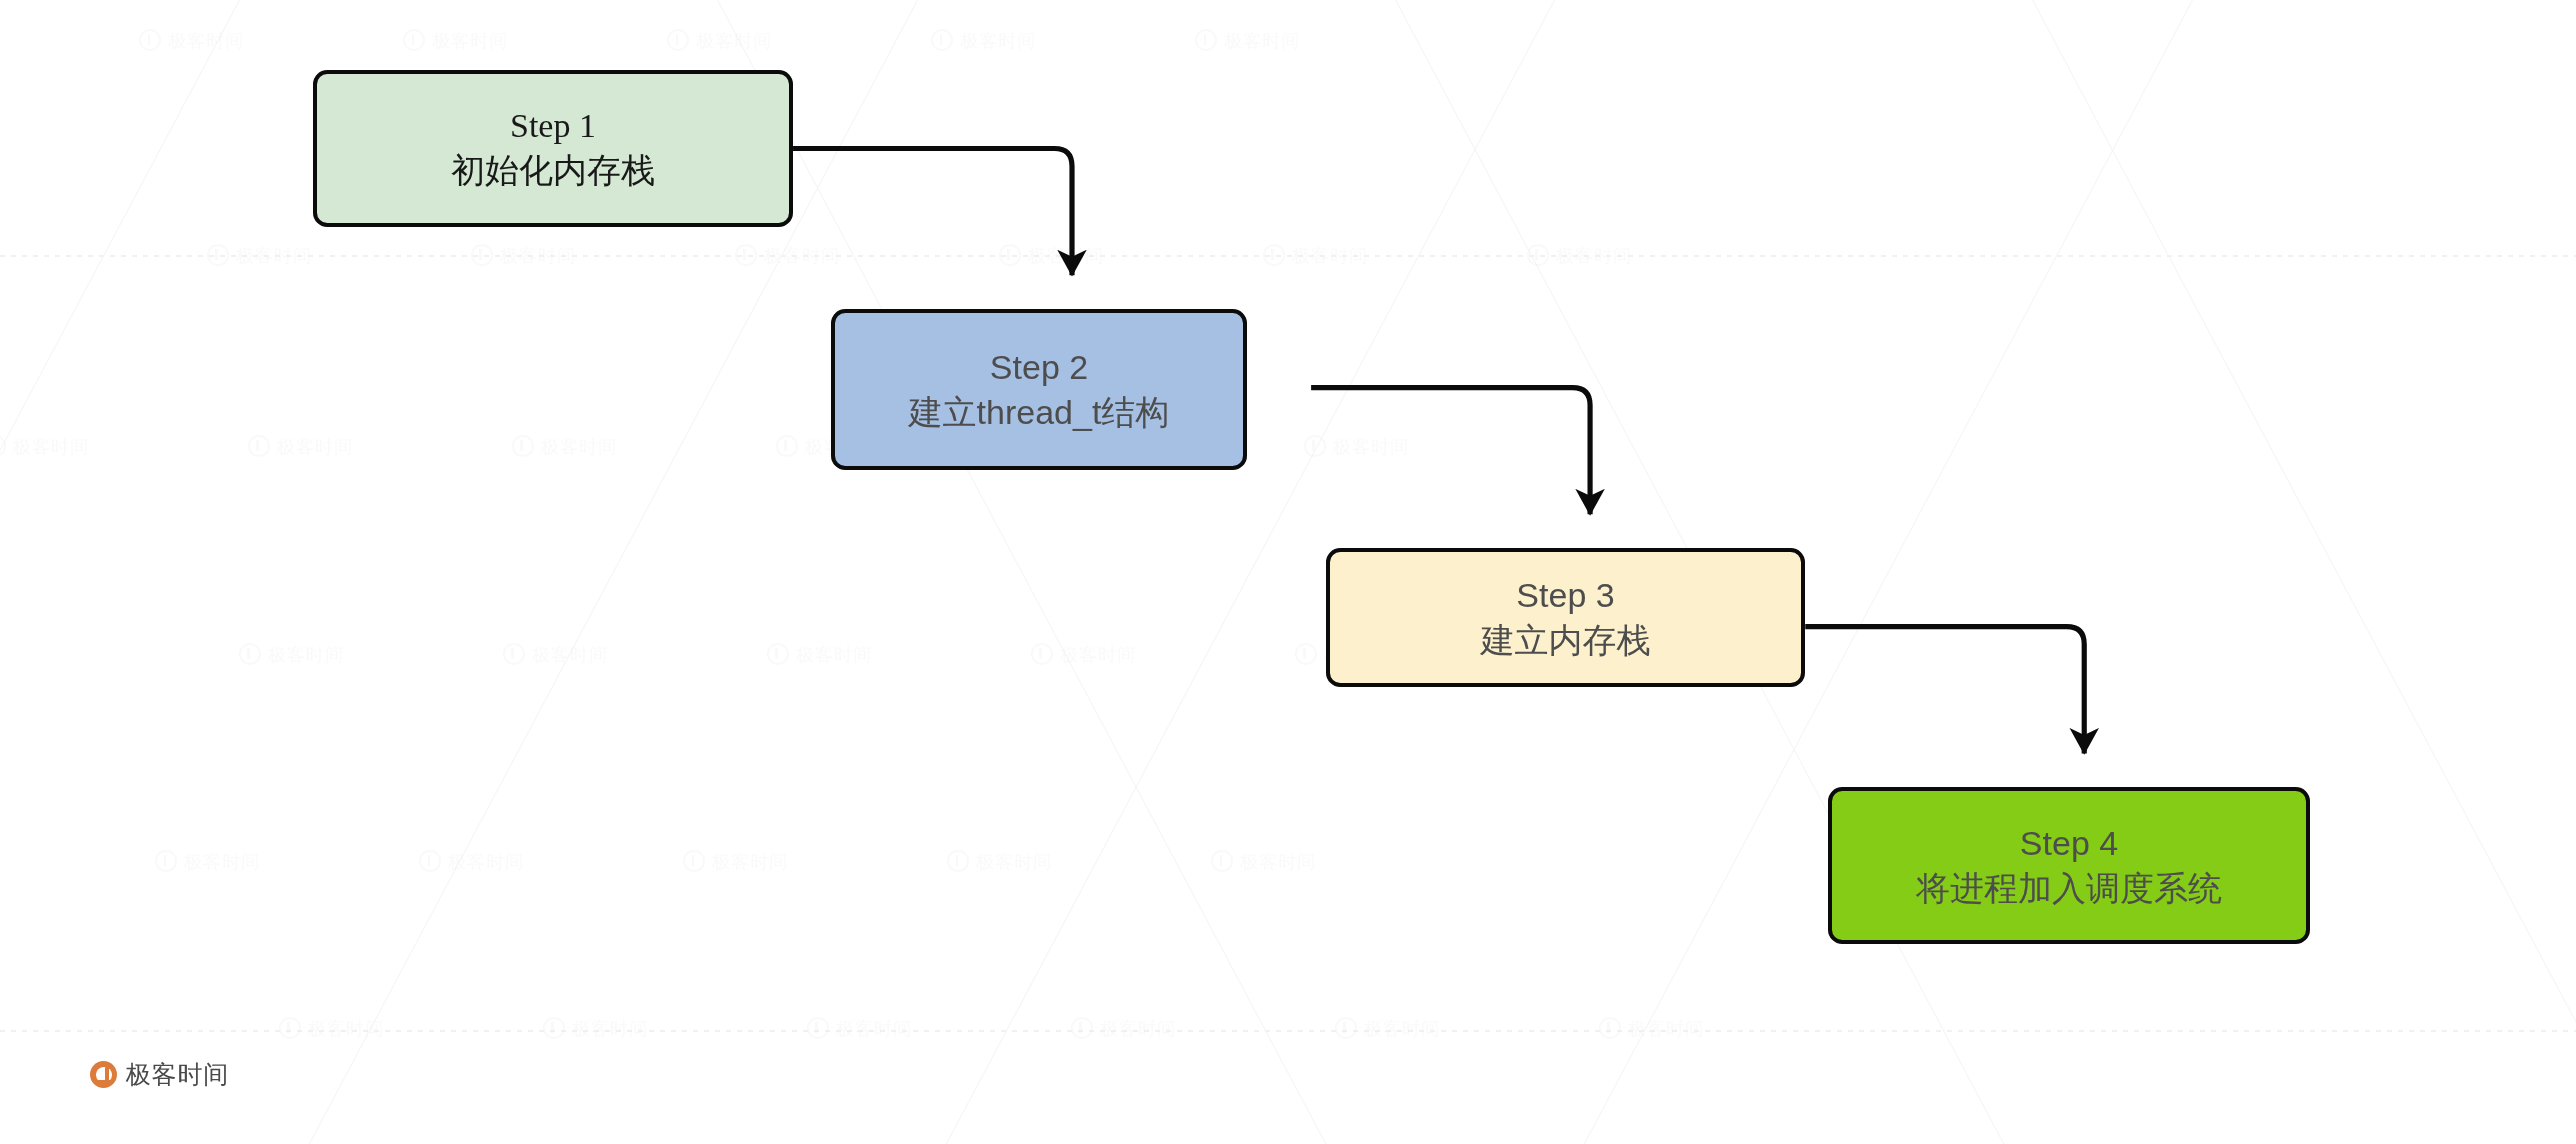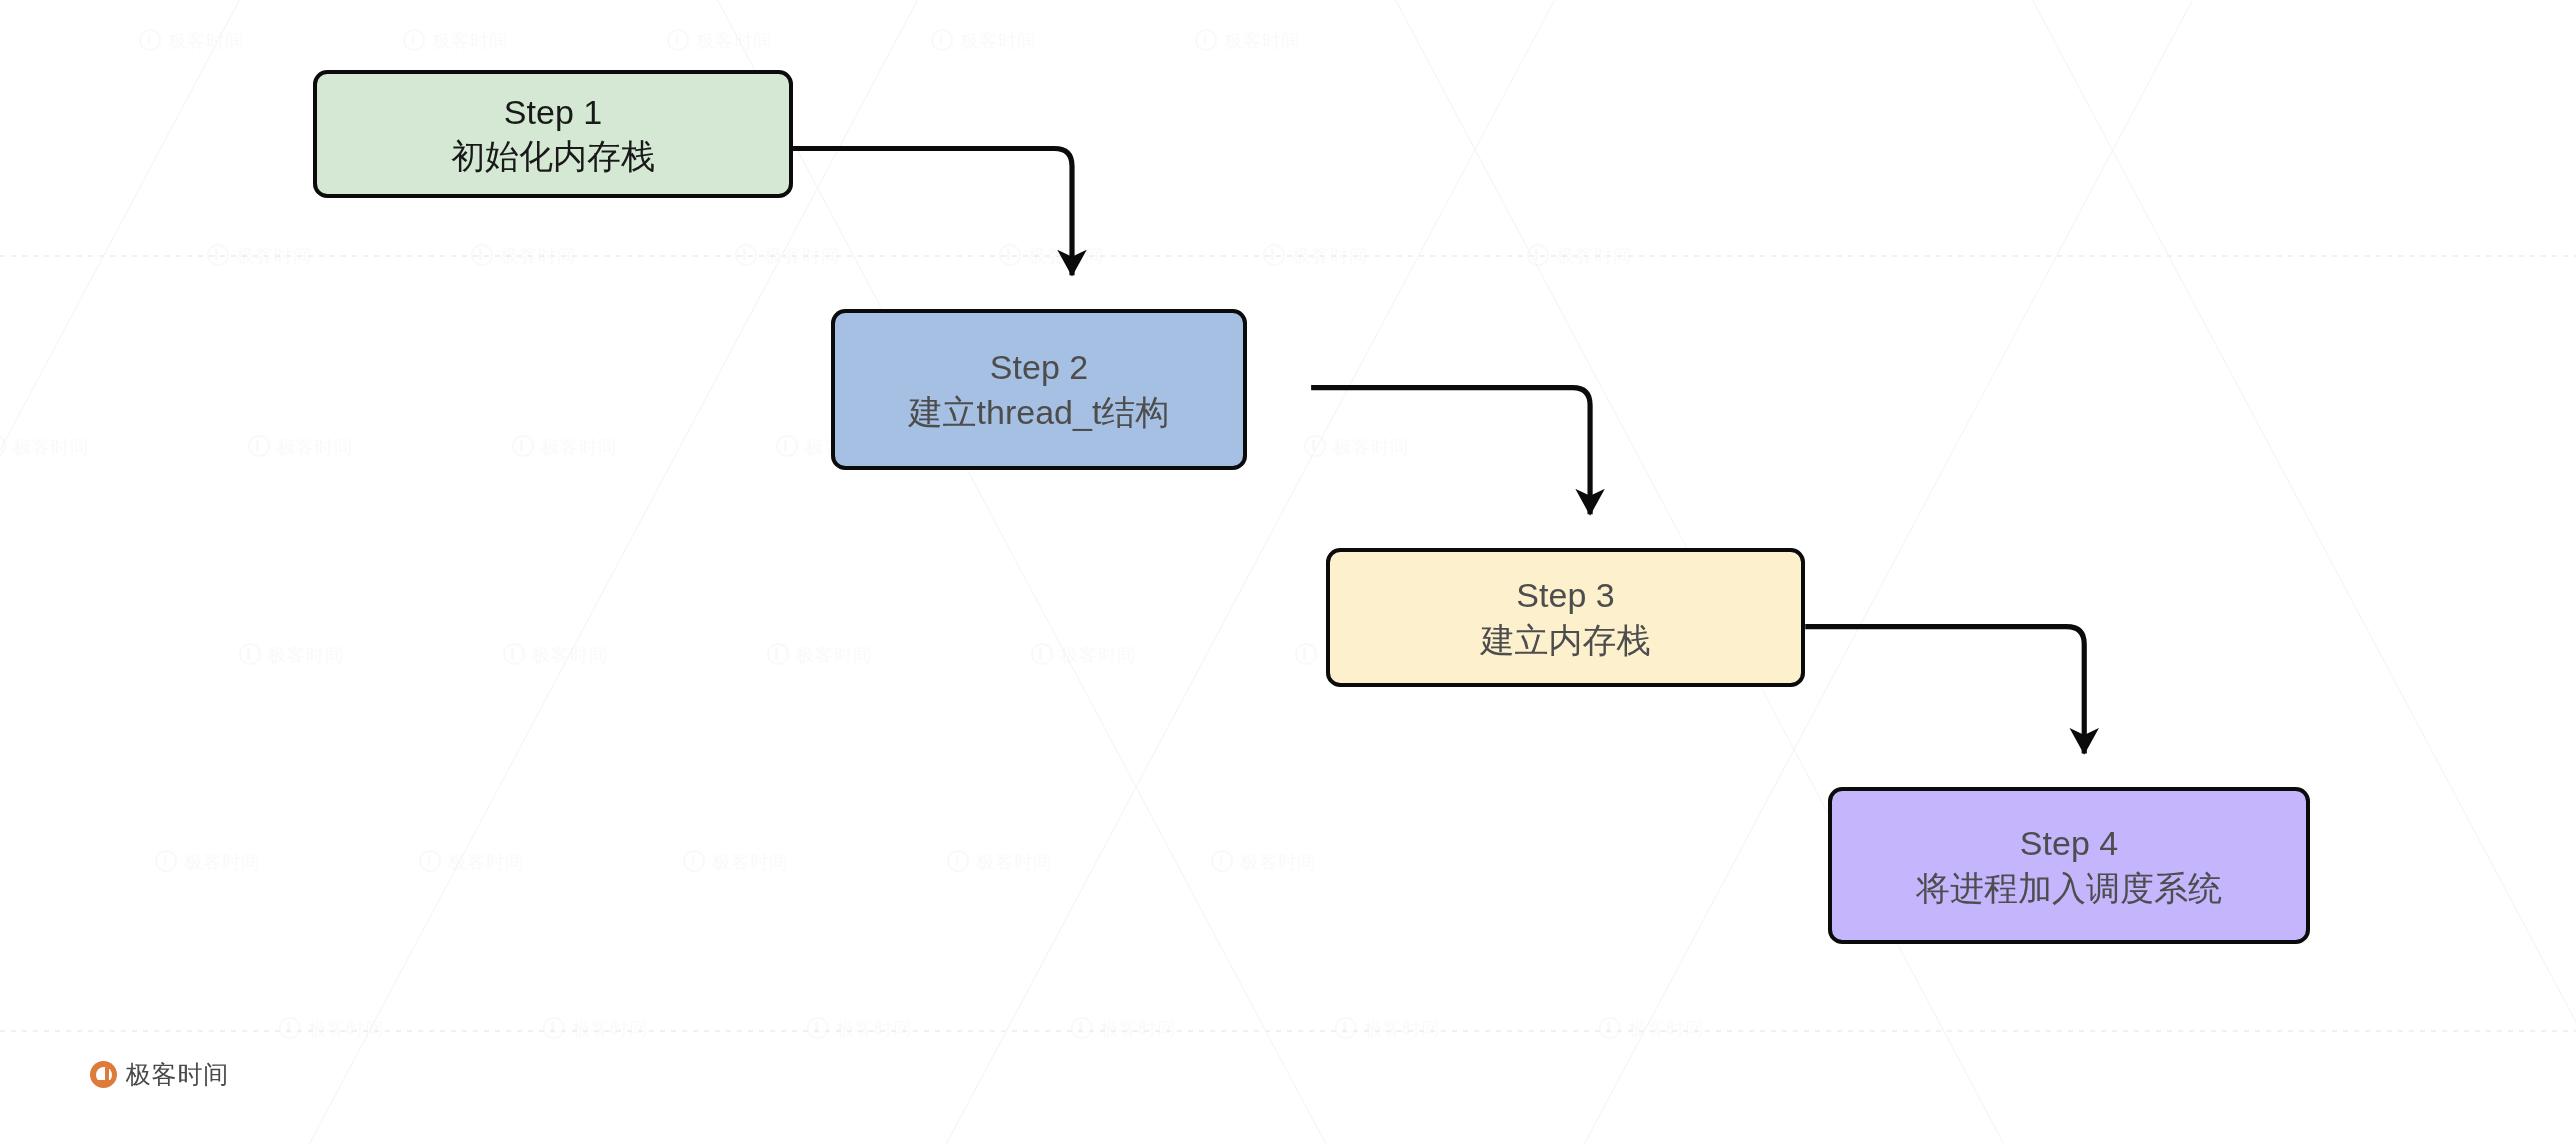--- a/index.html
+++ b/index.html
@@ -96,40 +96,41 @@
   }
   .node .title {
     font-size: 34px;
   }
   .node .subtitle {
     font-size: 34px;
   }
 
   #node-step1 {
     left: 313px; top: 70px;
-    width: 480px; height: 128px;
+    width: 480px; height: 157px;
     background: #d5e8d4;
     color: #191919;
+    font-family: Liberation Serif, serif;
   }
   #node-step2 {
     left: 831px; top: 309px;
     width: 416px; height: 161px;
     background: #a6c0e3;
     color: #4d4d4d;
   }
   #node-step3 {
     left: 1326px; top: 548px;
     width: 479px; height: 139px;
     background: #fdf1cd;
     color: #4d4d4d;
   }
   #node-step4 {
     left: 1828px; top: 787px;
     width: 482px; height: 157px;
-    background: #c4b5fd;
+    background: #84cc16;
     color: #4d4d4d;
   }
 
   
   #connector-layer {
     position: absolute;
     left: 0; top: 0;
     width: 2576px; height: 1145px;
     z-index: 2;
     pointer-events: none;

